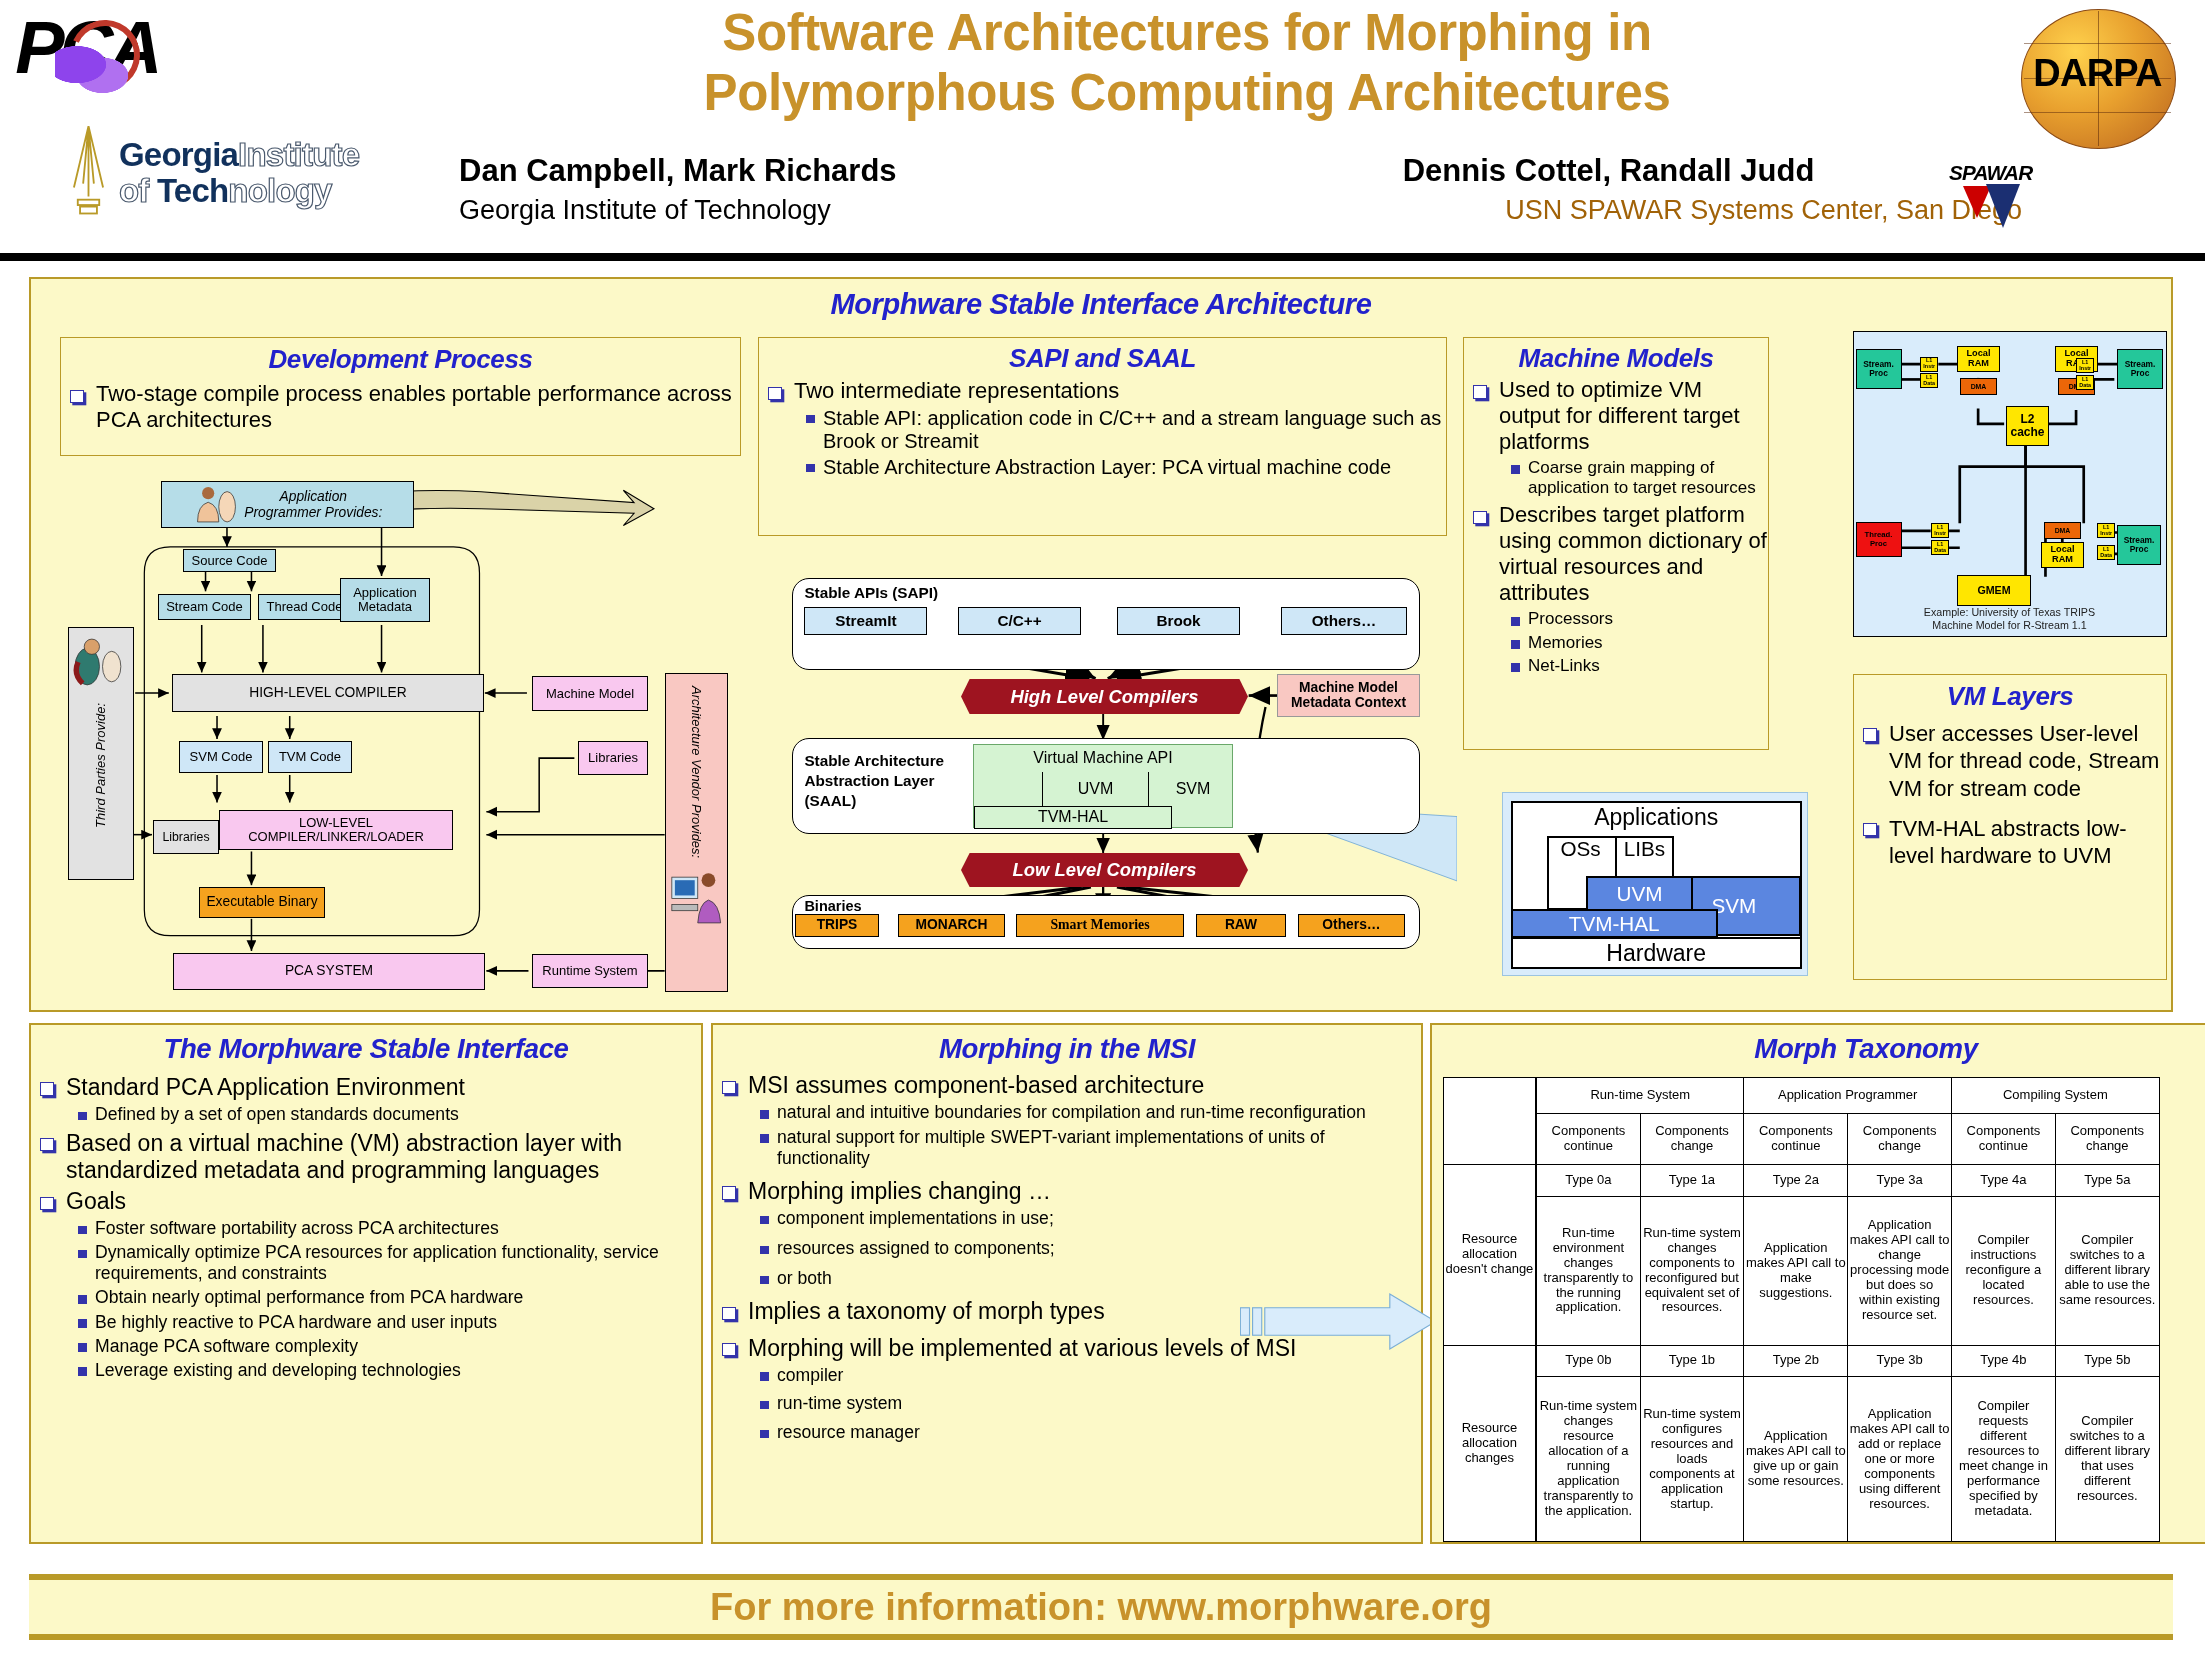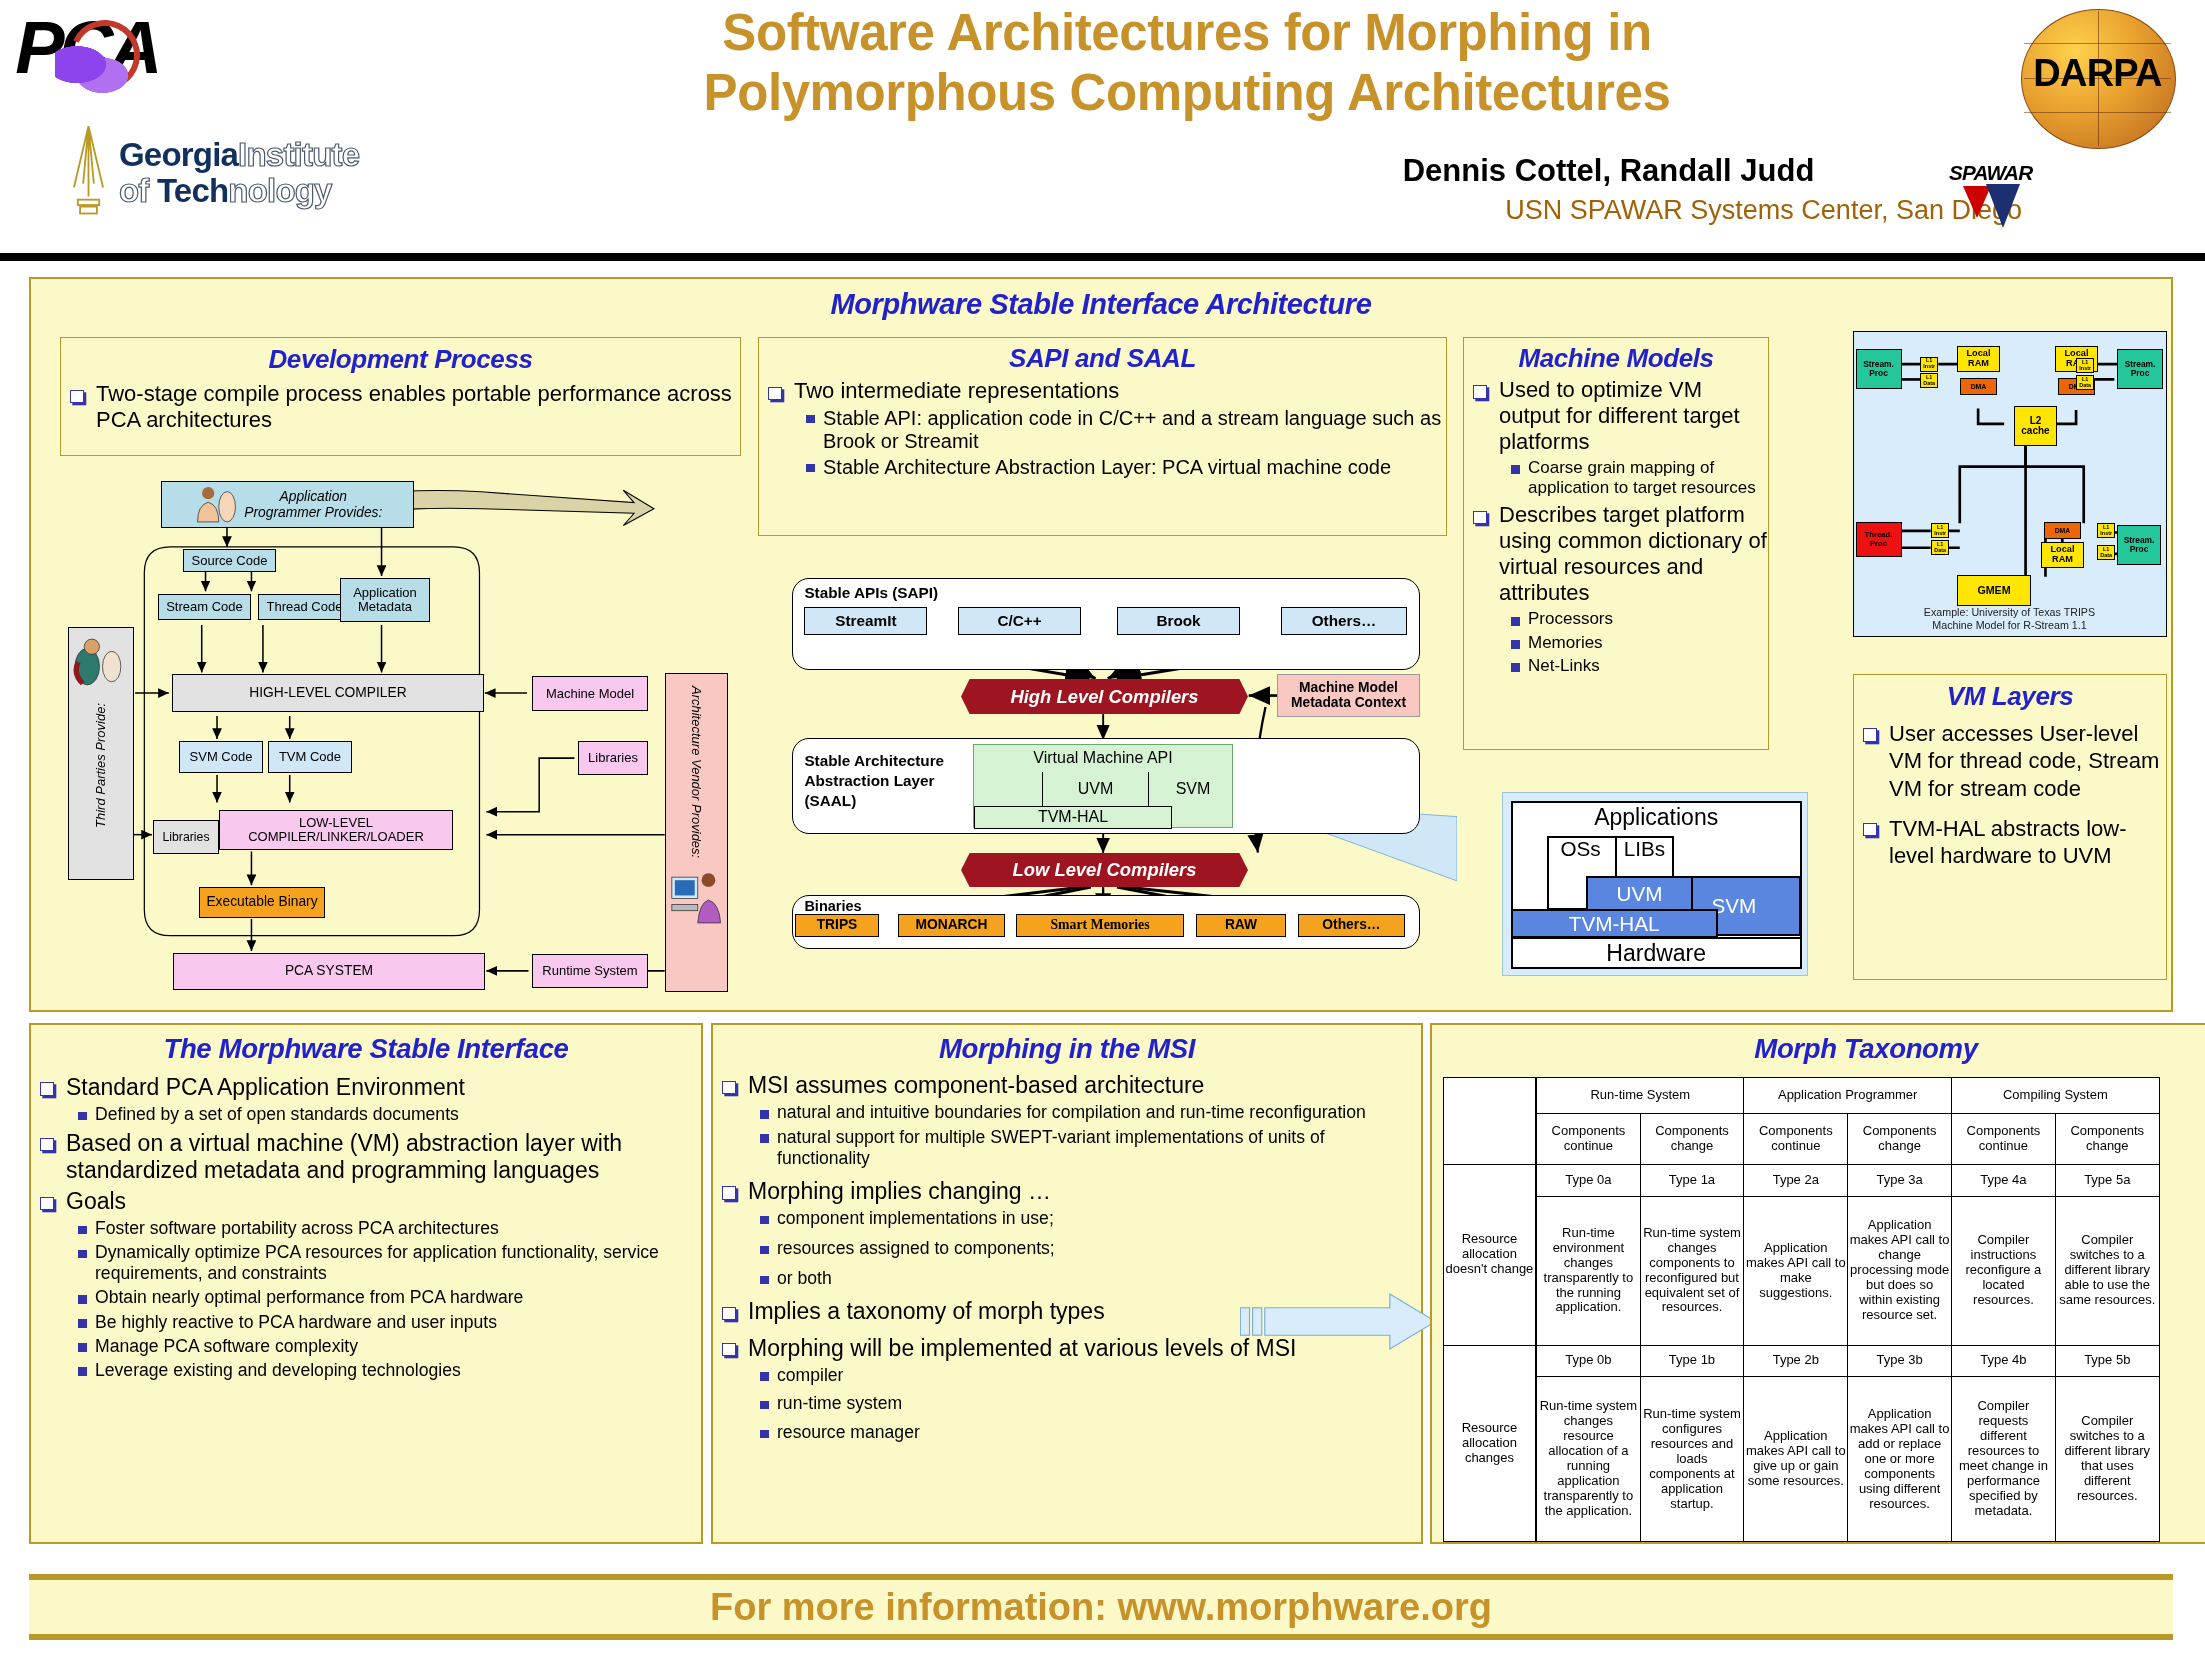--- a/index.html
+++ b/index.html
@@ -101,20 +101,24 @@
       <div><span>Georgia</span><span class="thin">Institute</span></div>
       <div><span class="thin">of </span><span>Tech</span><span class="thin">nology</span></div>
     </div>
   </div>
 
   <div id="title-main">
     <div>Software Architectures for Morphing in</div>
     <div>Polymorphous Computing Architectures</div>
   </div>
 
+  <div id="authors-left">
+    <div class="names">Dan Campbell, Mark Richards</div>
+    <div class="affil">Georgia Institute of Technology</div>
+  </div>
 
   <div id="authors-right">
     <div class="names">Dennis Cottel, Randall Judd</div>
     <div class="affil">USN SPAWAR Systems Center, San Diego</div>
   </div>
 
   <div id="spawar-logo">
     <div class="sp-word">SPAWAR</div>
     <div class="tri-red"></div>
     <div class="tri-blue"></div>
@@ -375,21 +379,21 @@
     <span>Instr</span>
     </div>
   <div class="fbox" style="left:222px;top:43px;width:18.4px;height:15.3px;background:#ffe600;font-size:5.4px;font-weight:bold;flex-direction:column;border-width:1.5px;">
     <span>L1</span>
     <span>Data</span>
     </div>
   <div class="fbox" style="left:263px;top:17px;width:46px;height:40px;background:#24c79a;font-size:8.4px;font-weight:bold;flex-direction:column;border-width:1.9px;">
     <span>Stream. Proc</span>
     </div>
 
-  <div class="fbox" style="left:160px;top:74px;width:43px;height:40px;background:#ffe600;font-size:10px;font-weight:bold;flex-direction:column;border-width:1.9px;">
+  <div class="fbox" style="left:152px;top:74px;width:43px;height:40px;background:#ffe600;font-size:12px;font-weight:bold;flex-direction:column;border-width:1.9px;">
     <span>L2</span>
     <span>cache</span>
     </div>
 
   <div class="fbox" style="left:1.5px;top:190px;width:46px;height:35px;background:#ee1111;font-size:7.7px;font-weight:bold;flex-direction:column;border-width:1.9px;">
     <span>Thread. Proc</span>
     </div>
   <div class="fbox" style="left:77px;top:191px;width:18.4px;height:15.3px;background:#ffe600;font-size:5.4px;font-weight:bold;flex-direction:column;border-width:1.5px;">
     <span>L1</span>
     <span>Instr</span>

